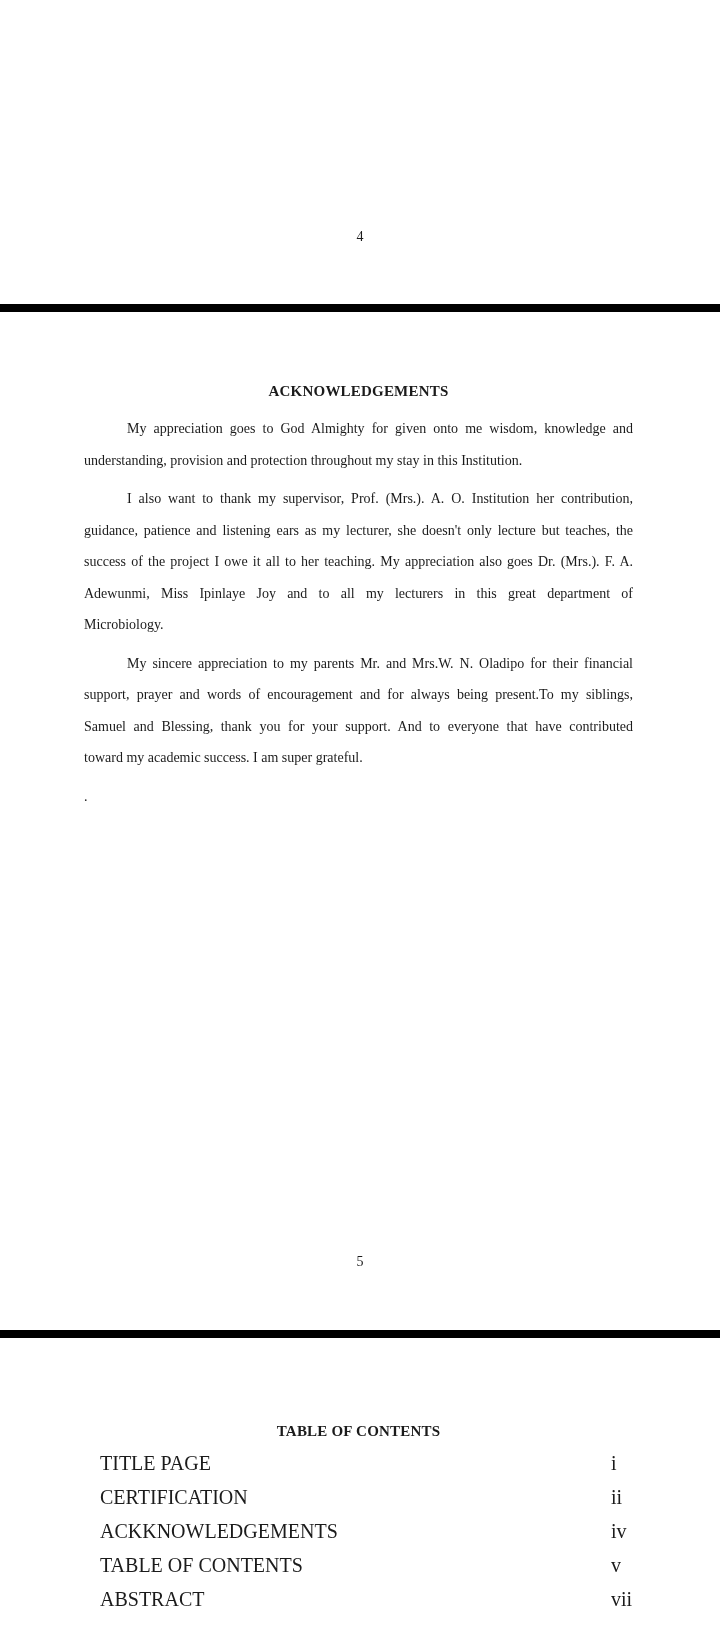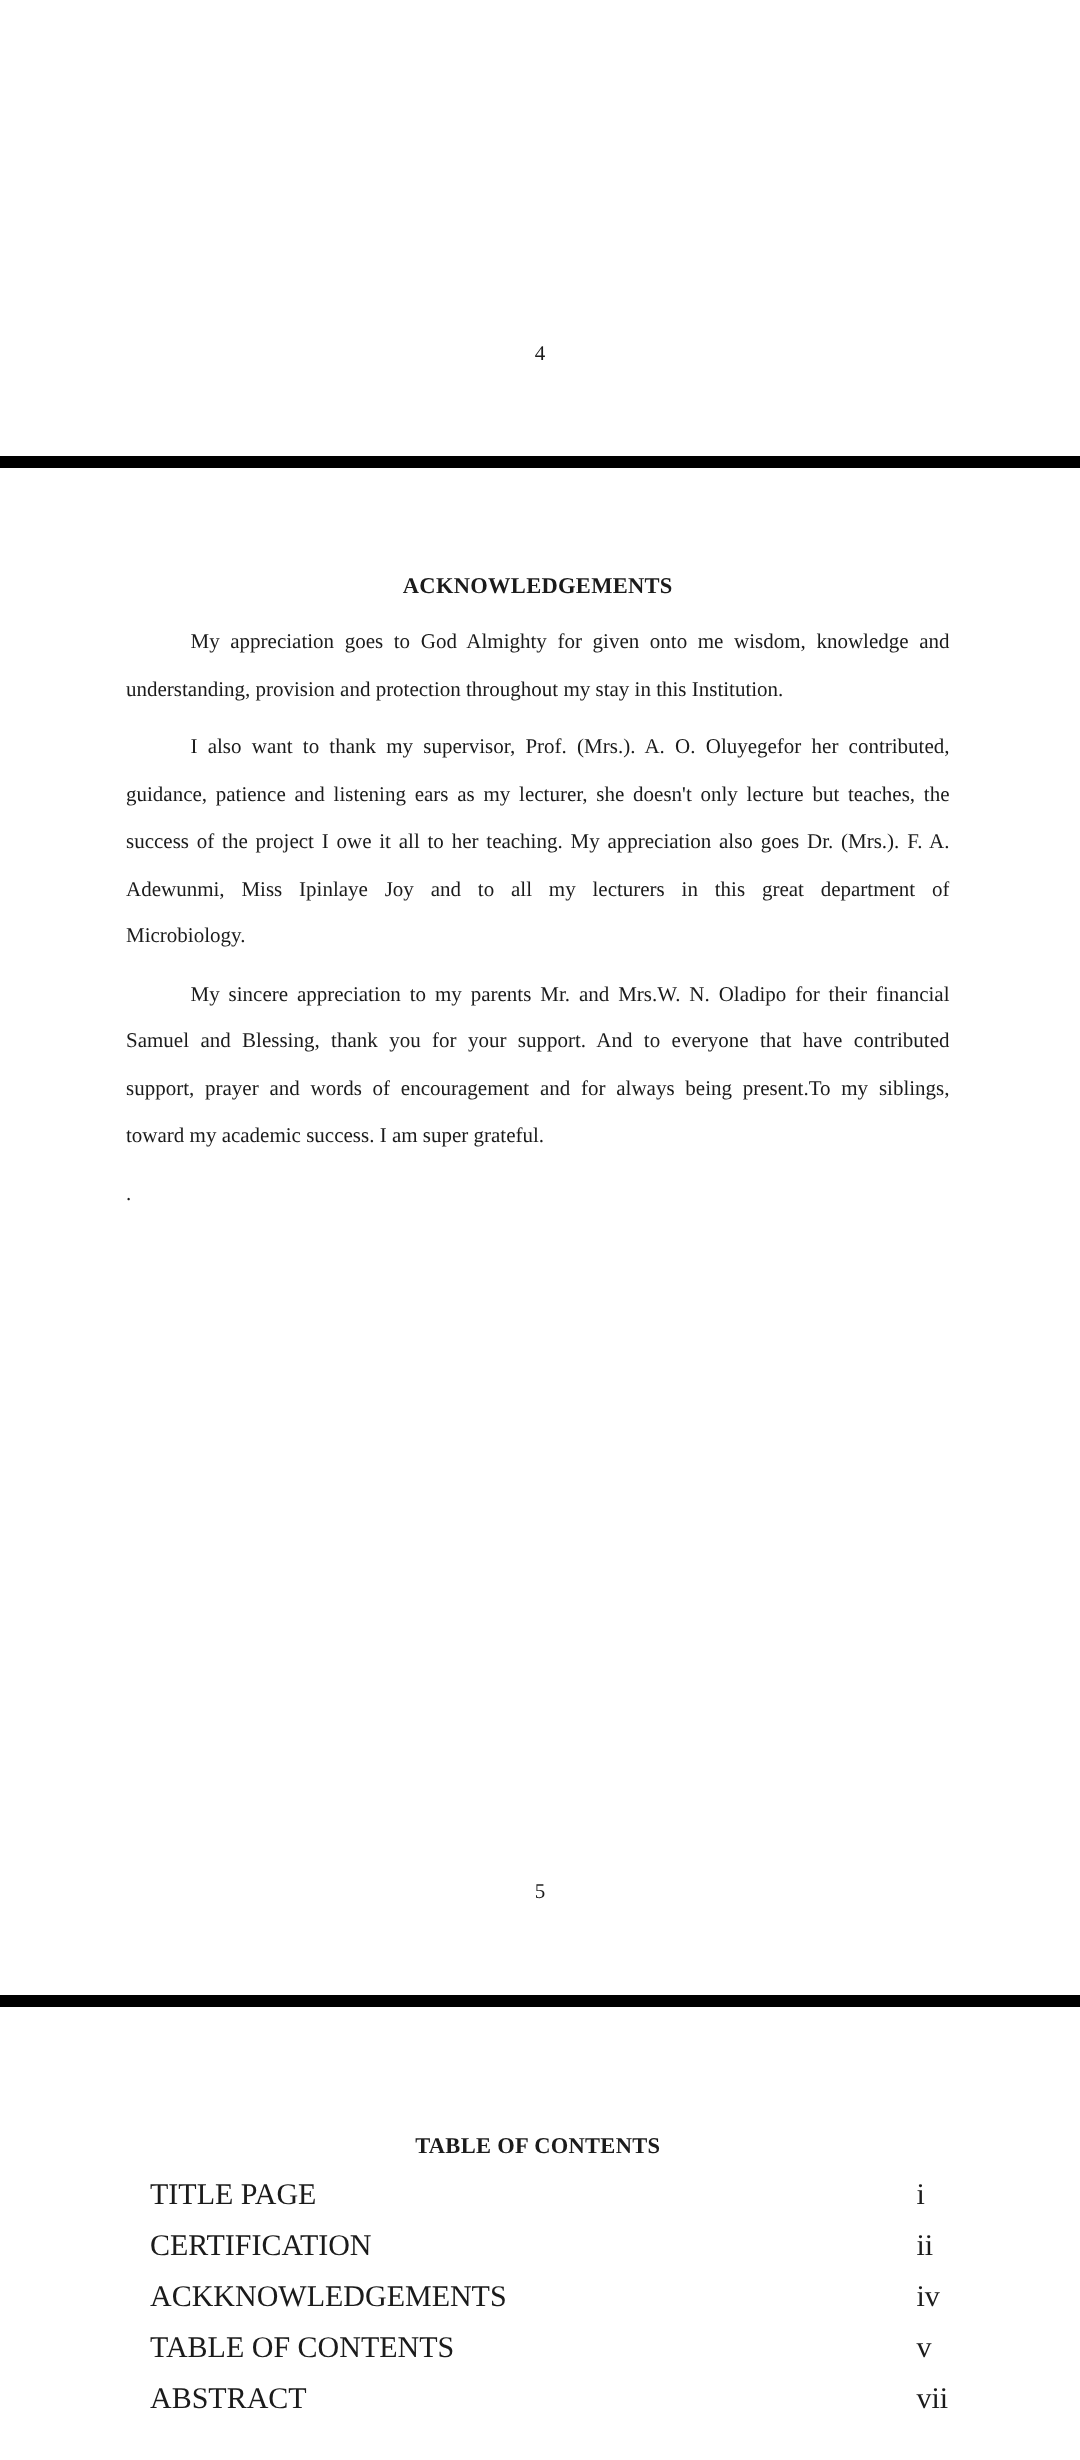--- a/index.html
+++ b/index.html
@@ -81,31 +81,31 @@
   <section class="page page-ack">
     <div class="content">
       <h1 class="doc-heading">ACKNOWLEDGEMENTS</h1>
 
       <div class="para">
         <div class="line first just">My appreciation goes to God Almighty for given onto me wisdom, knowledge and</div>
         <div class="line">understanding, provision and protection throughout my stay in this Institution.</div>
       </div>
 
       <div class="para">
-        <div class="line first just">I also want to thank my supervisor, Prof. (Mrs.). A. O. Oluyegefor her contributed,</div>
+        <div class="line first just">I also want to thank my supervisor, Prof. (Mrs.). A. O. Institution her contribution,</div>
         <div class="line just">guidance, patience and listening ears as my lecturer, she doesn't only lecture but teaches, the</div>
         <div class="line just">success of the project I owe it all to her teaching. My appreciation also goes Dr. (Mrs.). F. A.</div>
         <div class="line just">Adewunmi, Miss Ipinlaye Joy and to all my lecturers in this great department of</div>
         <div class="line">Microbiology.</div>
       </div>
 
       <div class="para">
         <div class="line first just">My sincere appreciation to my parents Mr. and Mrs.W. N. Oladipo for their financial</div>
+        <div class="line just">support, prayer and words of encouragement and for always being present.To my siblings,</div>
         <div class="line just">Samuel and Blessing, thank you for your support. And to everyone that have contributed</div>
-        <div class="line just">support, prayer and words of encouragement and for always being present.To my siblings,</div>
         <div class="line">toward my academic success. I am super grateful.</div>
       </div>
 
       <div class="stray">.</div>
     </div>
     <div class="page-number">5</div>
   </section>
 
   <div class="separator sep-2"></div>
 

